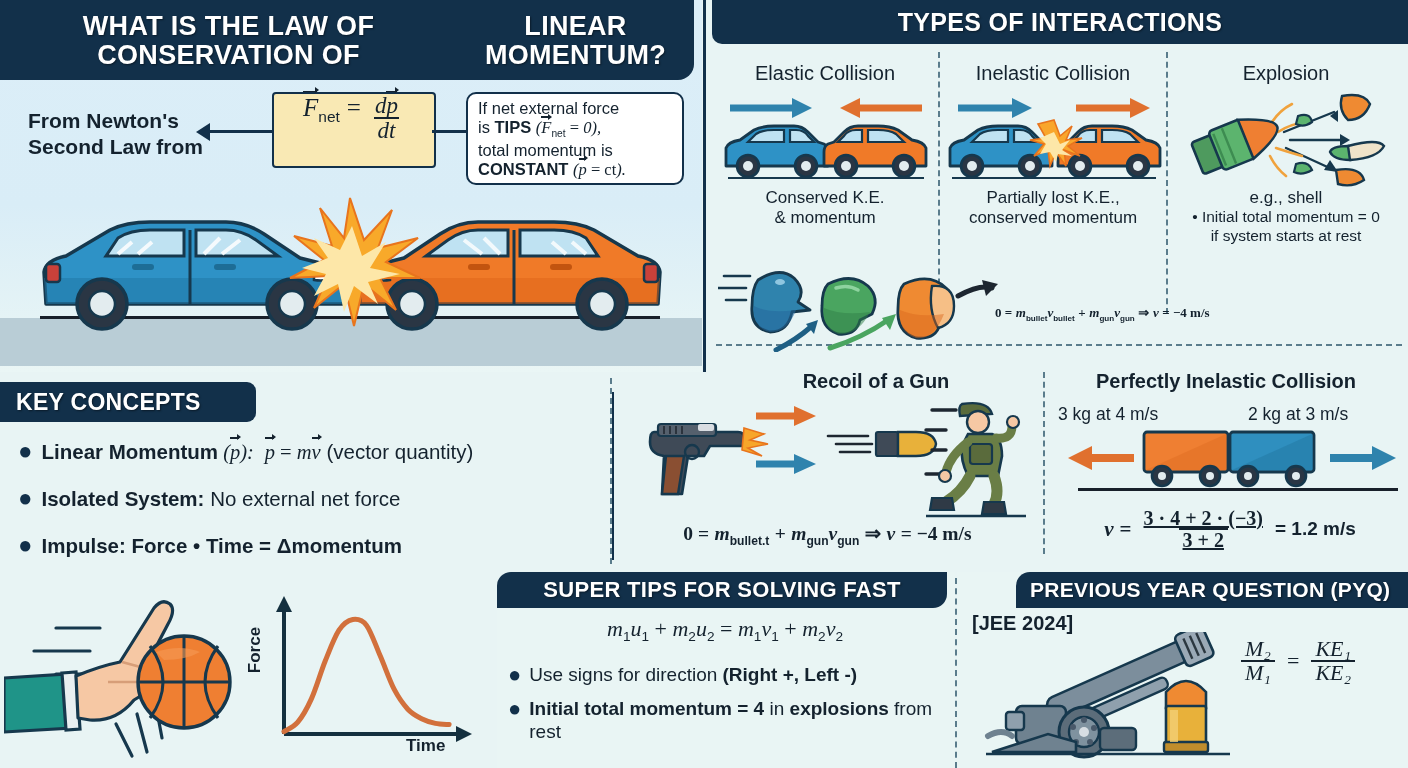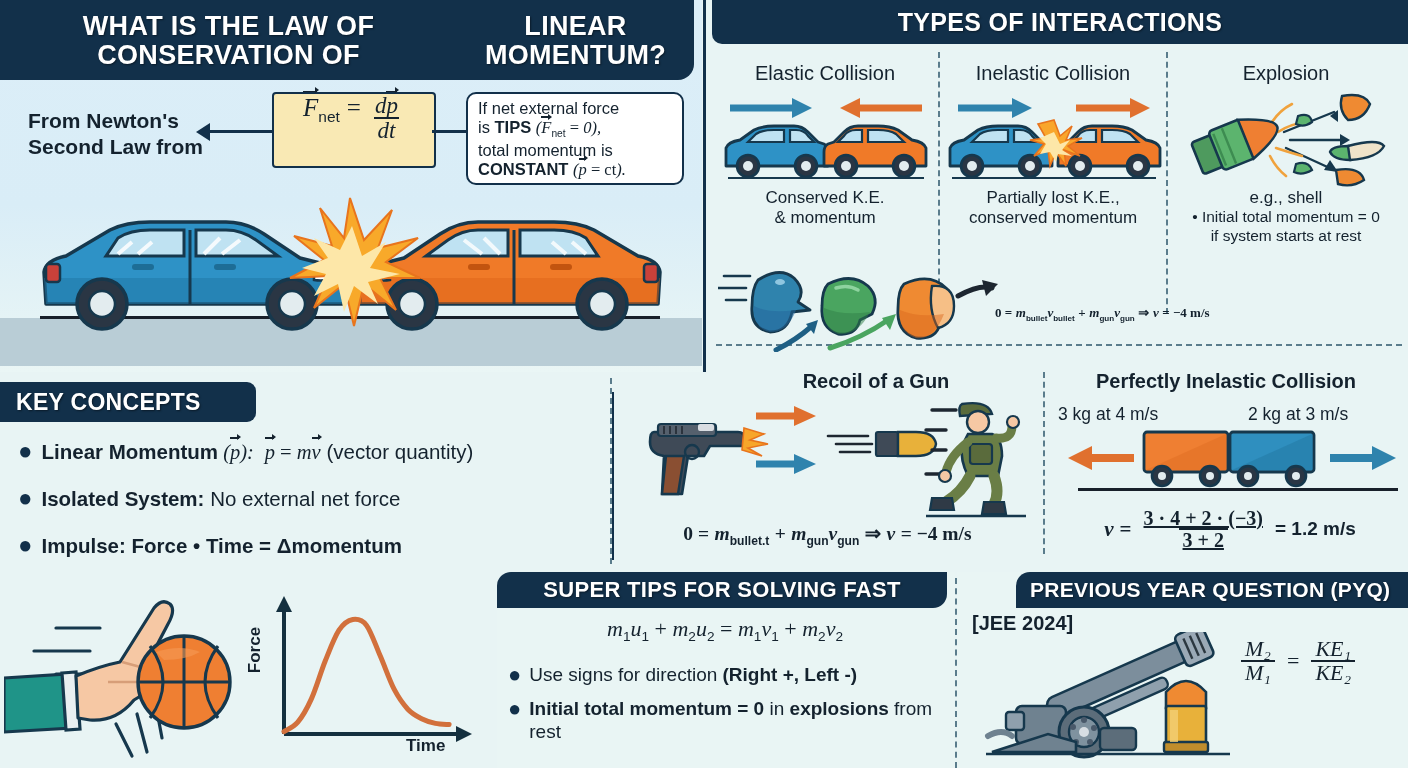--- a/index.html
+++ b/index.html
@@ -566,21 +566,21 @@
   <div class="abs mf" id="stEq">
     m<sub>1</sub>u<sub>1</sub> <span class="mfu">+</span> m<sub>2</sub>u<sub>2</sub>
     <span class="mfu">=</span> m<sub>1</sub>v<sub>1</sub> <span class="mfu">+</span> m<sub>2</sub>v<sub>2</sub>
   </div>
   <div class="abs stItem" id="st1">
     <span class="stDot">●</span>
     <span><span>Use signs for direction </span><b>(Right +, Left -)</b></span>
   </div>
   <div class="abs stItem" id="st2">
     <span class="stDot">●</span>
-    <span><b>Initial total momentum = 0</b><span> in </span><b>explosions</b><span> from rest</span></span>
+    <span><b>Initial total momentum = 4</b><span> in </span><b>explosions</b><span> from rest</span></span>
   </div>
 
   <div class="abs" id="pyPanel"></div>
   <div class="abs hdr-bar" id="pyTitle">
     <span>PREVIOUS YEAR QUESTION (PYQ)</span>
   </div>
   <div class="abs" id="pyTag">[JEE 2024]</div>
 
   <svg class="art" style="left:980px;top:632px;" width="256" height="132" viewBox="0 0 256 132">
     <g>

